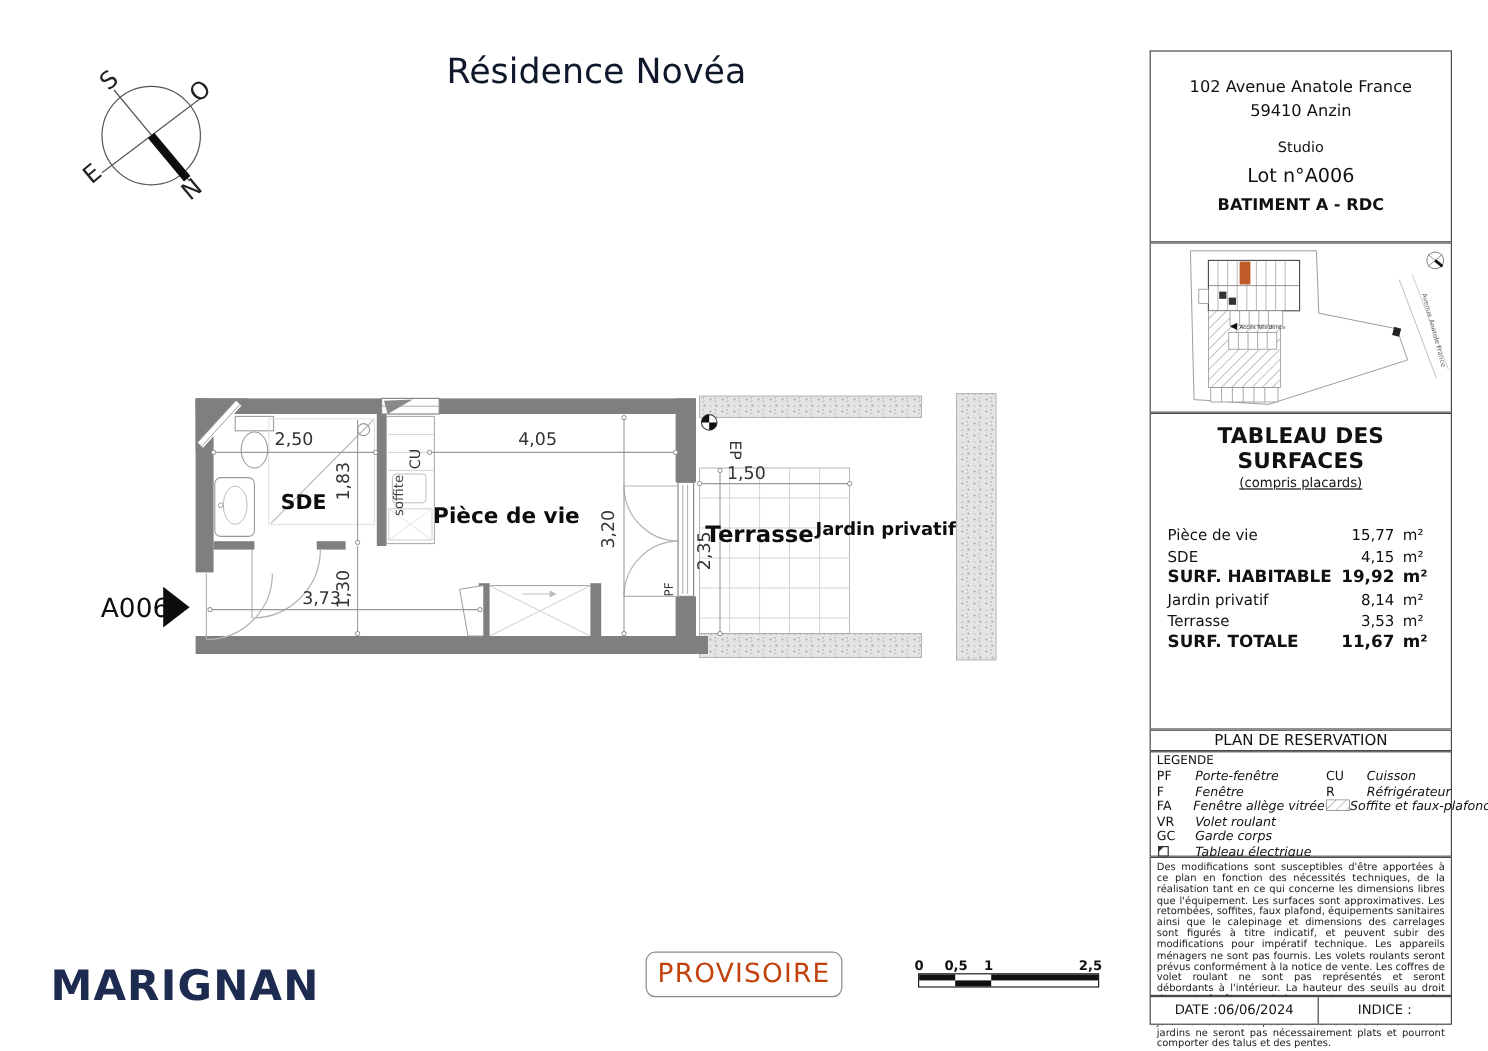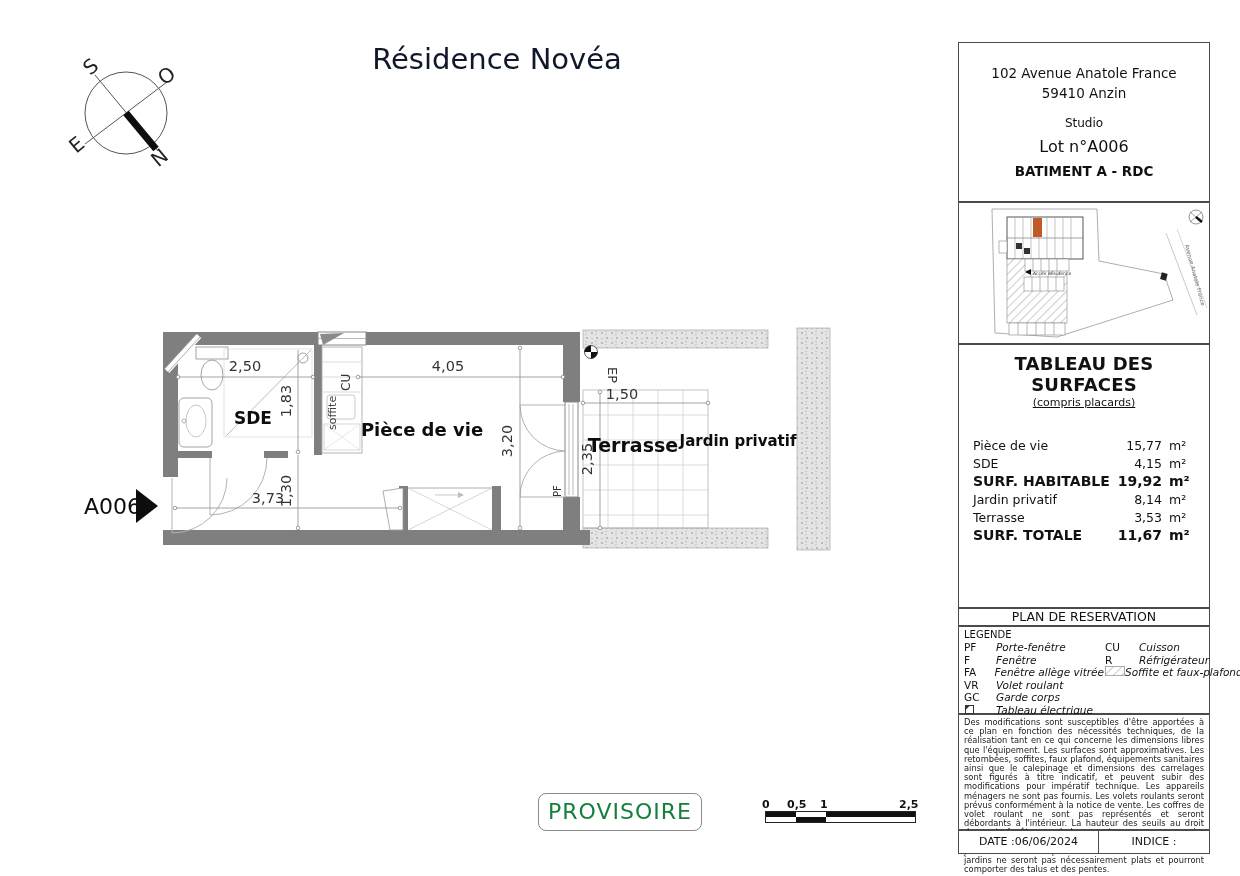--- a/index.html
+++ b/index.html
@@ -39,21 +39,21 @@
   .lg-col2 .lg-abbr{width:34px;}
   .lg-lab{flex:1;white-space:nowrap;font-style:italic;}
   .notes-box{top:702px;height:116px;padding:3px 5px;font-size:8.3px;line-height:9.2px;text-align:justify;color:#1a1a1a;}
   .date-box{top:818px;height:24px;display:flex;}
   .date-cell{flex:0 0 139px;border-right:1px solid #4a4a4a;text-align:center;font-size:11px;line-height:22px;}
   .indice-cell{flex:1;text-align:center;font-size:11px;line-height:22px;}
 
   
   .logo{left:42px;top:802px;font-size:35px;font-weight:bold;letter-spacing:1px;color:#1d2b50;}
   .stamp{left:538px;top:793px;width:162px;height:36px;border:1px solid #8a8a8a;border-radius:8px;
-         text-align:center;font-size:22px;line-height:36px;letter-spacing:1px;color:#15803d;}
+         text-align:center;font-size:22px;line-height:36px;letter-spacing:1px;color:#c2410c;}
   .scalebar{left:765px;top:798px;width:152px;height:30px;}
   .scale-labels{position:relative;height:13px;font-size:11px;font-weight:bold;}
   .scale-labels span{position:absolute;top:0;}
   .t0{left:-3px;} .t05{left:22px;} .t1{left:55px;} .t25{left:134px;}
   .bar{position:relative;width:151px;height:12px;border:1px solid #222;box-sizing:border-box;background:#fff;}
   .seg{position:absolute;height:5px;background:#111;}
   .s1a{left:0;top:0;width:30px;} .s1b{left:60px;top:0;width:89px;} .s2{left:30px;top:5px;width:30px;}
 </style>
 </head>
 <body>
@@ -396,20 +396,21 @@
     </div>
   </div>
 
   <div class="box notes-box">Des modifications sont susceptibles d'être apportées à ce plan en fonction des nécessités techniques, de la réalisation tant en ce qui concerne les dimensions libres que l'équipement. Les surfaces sont approximatives. Les retombées, soffites, faux plafond, équipements sanitaires ainsi que le calepinage et dimensions des carrelages sont figurés à titre indicatif, et peuvent subir des modifications pour impératif technique. Les appareils ménagers ne sont pas fournis. Les volets roulants seront prévus conformément à la notice de vente. Les coffres de volet roulant ne sont pas représentés et seront débordants à l'intérieur. La hauteur des seuils au droit des porte-fenêtres sur balcons ou terrasses pourra varier de 5 à 35 cm à partir du sol intérieur. La hauteur entre le jardin et la terrasse pourra varier entre 0 et 60 cm. Les jardins ne seront pas nécessairement plats et pourront comporter des talus et des pentes.</div>
 
   <div class="box date-box">
     <div class="date-cell">DATE :06/06/2024</div>
     <div class="indice-cell">INDICE :</div>
   </div>
 
+  <div class="abs logo">MARIGNAN</div>
   <div class="abs stamp">PROVISOIRE</div>
   <div class="abs scalebar">
     <div class="scale-labels">
       <span class="t0">0</span>
       <span class="t05">0,5</span>
       <span class="t1">1</span>
       <span class="t25">2,5</span>
     </div>
     <div class="bar">
       <div class="seg s1a"></div>

